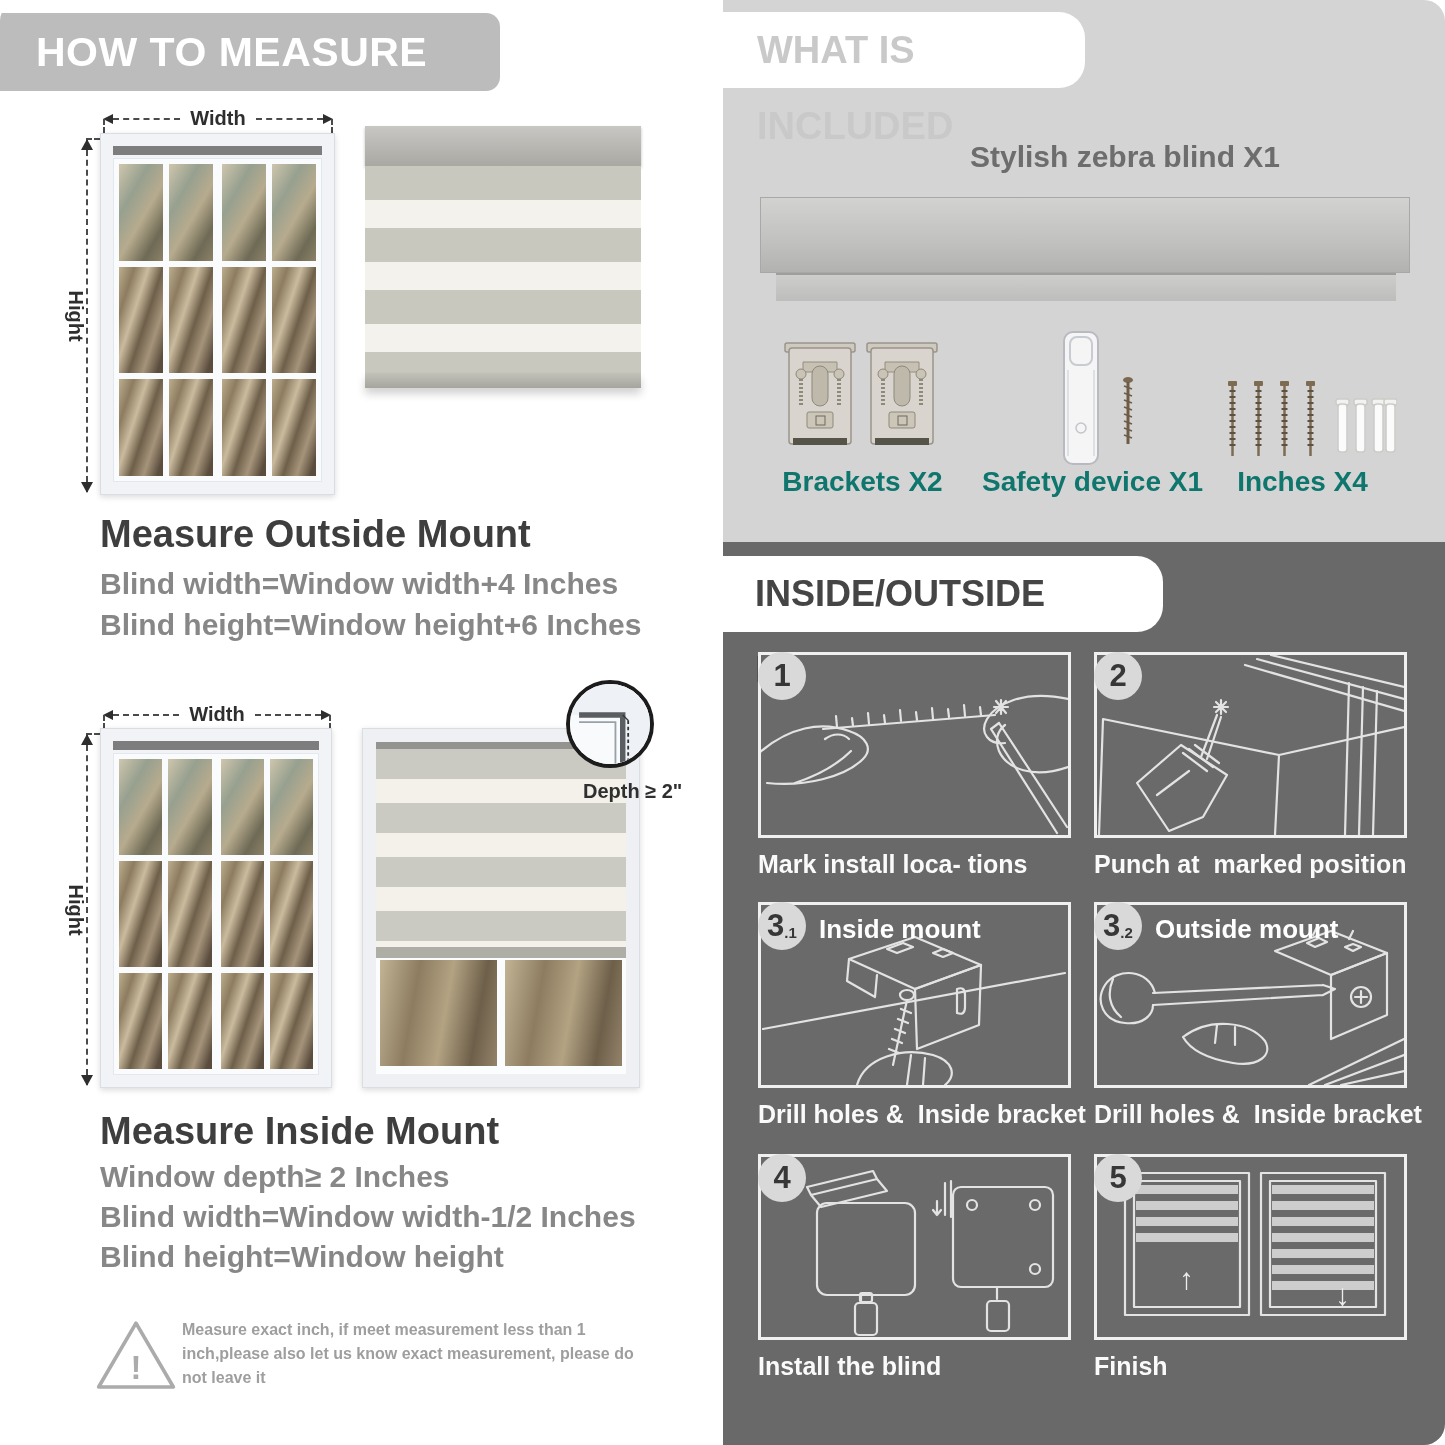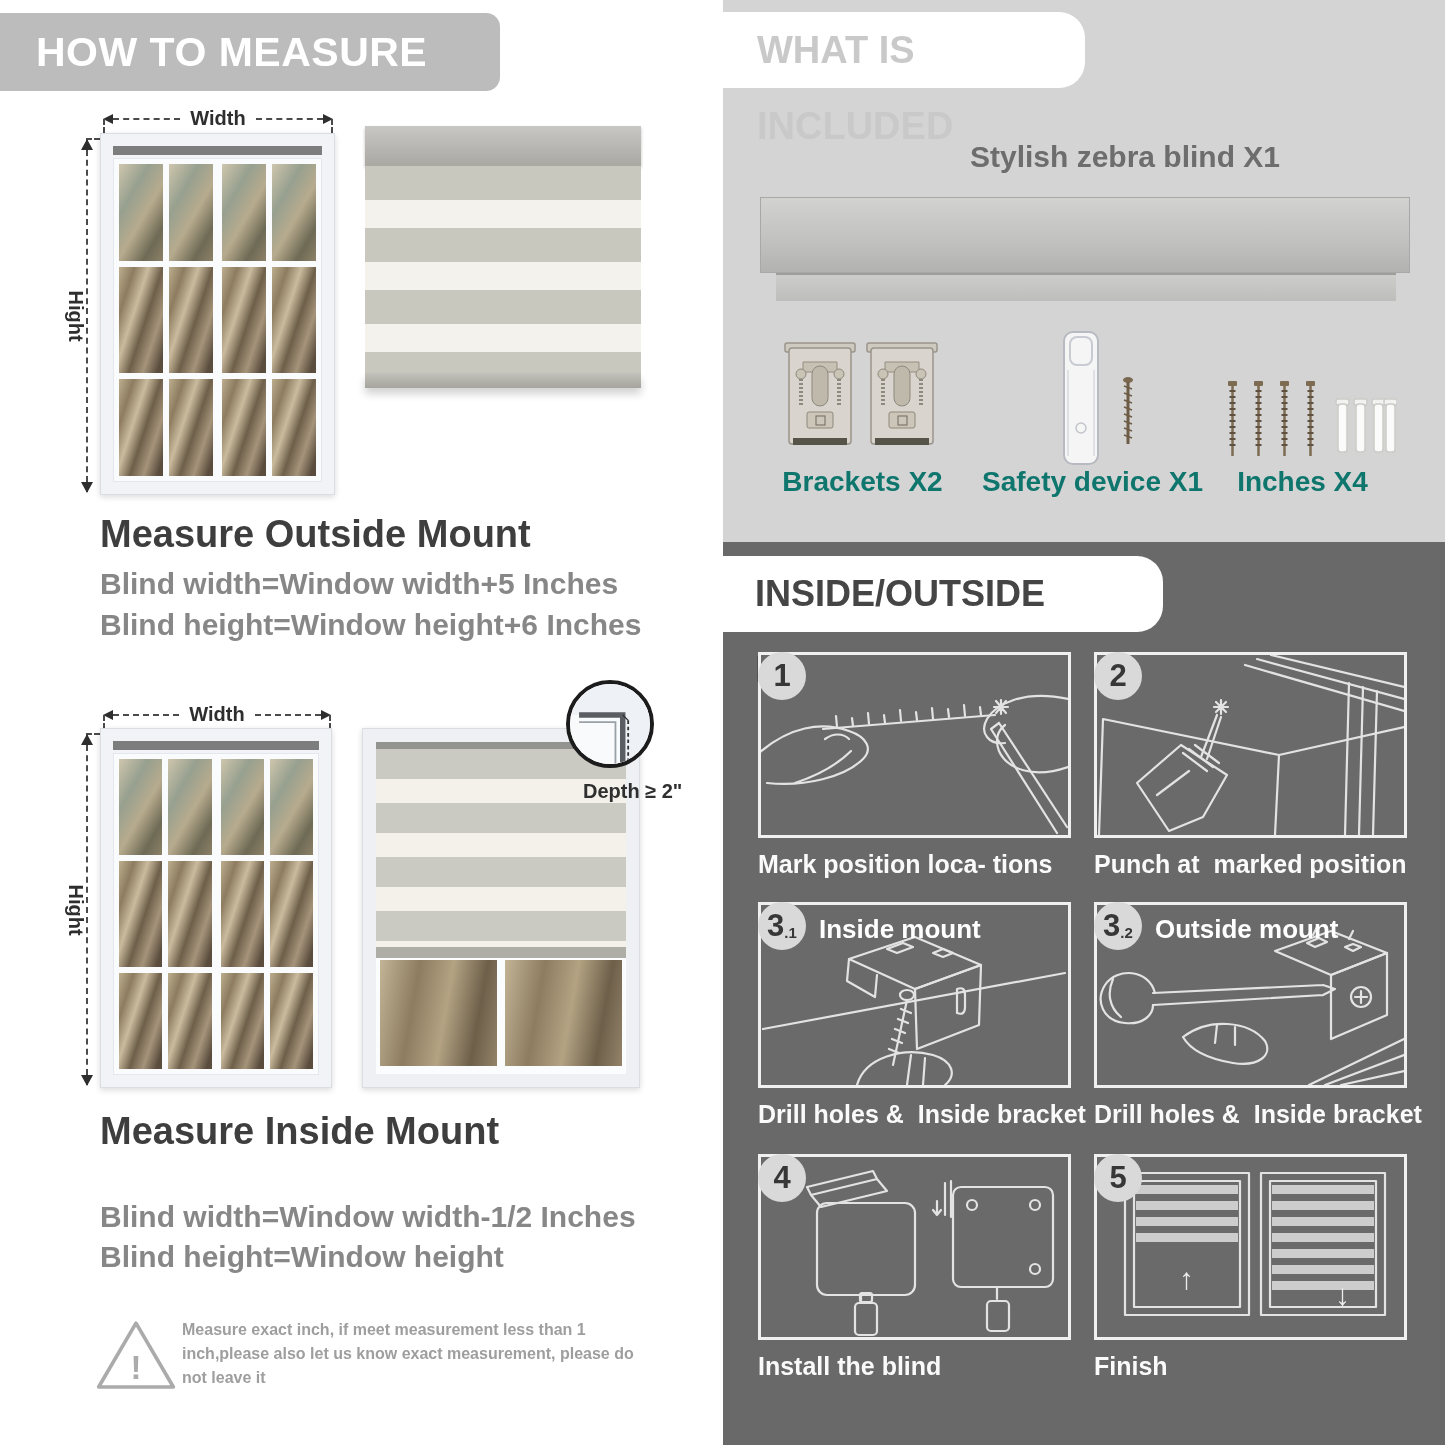--- a/index.html
+++ b/index.html
@@ -1,17 +1,17 @@
 <!DOCTYPE html>
 <html><head>
 <meta charset="utf-8">
 <style>
   html,body{margin:0;padding:0;background:#fff;}
   .page{position:relative;width:1445px;height:1445px;background:#fff;overflow:hidden;
-        font-family:"Liberation Sans","DejaVu Sans",sans-serif;}
+        font-family:"Liberation Sans","DejaVu Sans",sans-serif;border-radius:21px;}
   .abs{position:absolute;}
 
   
   .howto-banner{left:0;top:13px;width:500px;height:78px;background:#bcbcbc;
     border-radius:0 14px 14px 0;color:#fff;font-size:41px;font-weight:bold;
     line-height:78px;padding-left:36px;box-sizing:border-box;letter-spacing:.5px;}
 
   .section-title{font-size:38px;font-weight:bold;color:#3e3e3e;}
   .formula{font-size:30px;font-weight:bold;color:#878787;}
 
@@ -142,21 +142,21 @@
     </div>
   </div>
 
   <div class="abs blind" style="left:365px;top:126px;width:276px;height:262px;">
     <div class="blind-head"></div>
     <div class="blind-body"></div>
     <div class="blind-rail"></div>
   </div>
 
   <div class="abs section-title" style="left:100px;top:513px;">Measure Outside Mount</div>
-  <div class="abs formula" style="left:100px;top:567px;">Blind width=Window width+5 Inches</div>
+  <div class="abs formula" style="left:100px;top:567px;">Blind width=Window width+4 Inches</div>
   <div class="abs formula" style="left:100px;top:608px;">Blind height=Window height+6 Inches</div>
 
   <div class="abs harrow" style="left:103px;top:703px;width:228px;">
     <span class="ext e1"></span>
     <span class="ah l"></span>
     <span class="line"></span>
     <span class="lbl">Width</span>
     <span class="line"></span>
     <span class="ah r"></span>
     <span class="ext e2"></span>
@@ -207,20 +207,21 @@
       <rect x="0" y="34" width="58" height="54" fill="#f8fafc"></rect>
       <path d="M10,34 H58 V88" stroke="#5a5d61" stroke-width="6" fill="none"></path>
       <path d="M10,42 H50 V88" stroke="#9aa0a8" stroke-width="2" fill="none"></path>
       <path d="M64,40 V86" stroke="#333" stroke-width="2" stroke-dasharray="4 3" fill="none"></path>
       <path d="M58,34 L64,40" stroke="#333" stroke-width="1.5" fill="none"></path>
     </svg>
   </div>
   <div class="abs depth-label" style="left:583px;top:780px;">Depth ≥ 2"</div>
 
   <div class="abs section-title" style="left:100px;top:1110px;">Measure Inside Mount</div>
+  <div class="abs formula" style="left:100px;top:1160px;">Window depth≥ 2 Inches</div>
   <div class="abs formula" style="left:100px;top:1200px;">Blind width=Window width-1/2 Inches</div>
   <div class="abs formula" style="left:100px;top:1240px;">Blind height=Window height</div>
 
   <svg class="abs" style="left:95px;top:1316px;" width="82" height="80" viewBox="0 0 90 84">
     <path d="M45,6 L86,76 L4,76 Z" fill="none" stroke="#ababab" stroke-width="4" stroke-linejoin="round"></path>
     <text x="45" y="67" text-anchor="middle" font-size="36" font-weight="bold" fill="#ababab">!</text>
   </svg>
   <div class="abs warn-text" style="left:182px;top:1318px;">Measure exact inch, if meet measurement less than 1 inch,please also let us know exact measurement, please do not leave it</div>
 
   <div class="abs included-panel"></div>
@@ -308,21 +309,21 @@
         <path d="M62,74 L234,60"></path>
         <path d="M76,72 l-1,-11 M92,71 l-1,-8 M108,69 l-1,-11 M124,68 l-1,-8 M140,66 l-1,-11 M156,65 l-1,-8 M172,64 l-1,-11 M188,62 l-1,-8 M204,61 l-1,-11 M220,60 l-1,-8"></path>
         <path d="M233,52 L247,52 M240,45 L240,59 M235,46 L245,58 M245,46 L235,58"></path>
         <path d="M-2,98 C28,72 60,66 88,76 C106,82 112,94 102,104 C84,122 44,132 6,128"></path>
         <path d="M34,128 C58,120 78,108 90,96 M64,84 C72,78 82,78 88,84"></path>
         <path d="M306,172 L238,68 M296,178 L230,74 M238,68 L230,74"></path>
         <path d="M307,44 C262,34 234,50 226,64 C218,78 228,90 244,88"></path>
         <path d="M307,112 C272,124 246,114 238,96 C234,86 236,76 244,70"></path>
       </svg>
     </div>
-    <div class="caption">Mark position loca- tions</div>
+    <div class="caption">Mark install loca- tions</div>
   </div>
 
   <div class="abs step" style="left:1094px;top:652px;">
     <div class="panel">
       <div class="badge">
         <span>2</span>
           <span class="sub"></span>
       </div>
       <svg class="art lineart" viewBox="0 0 307 180">
         <path d="M6,64 L182,100 L178,180 M6,64 L2,180 M182,100 L307,72"></path>

